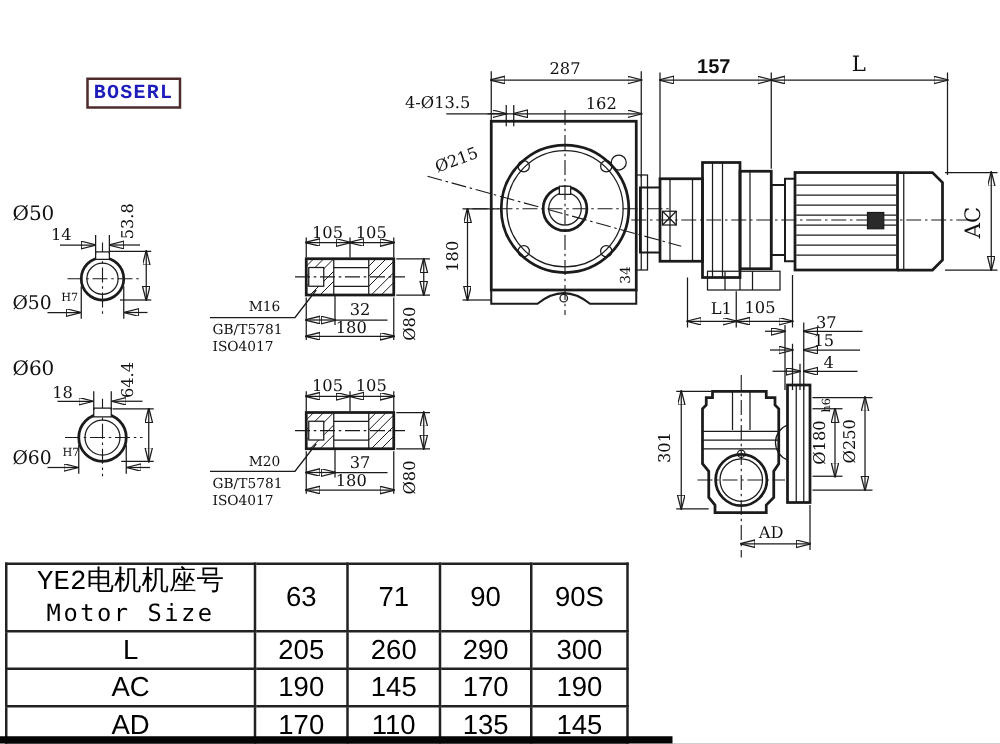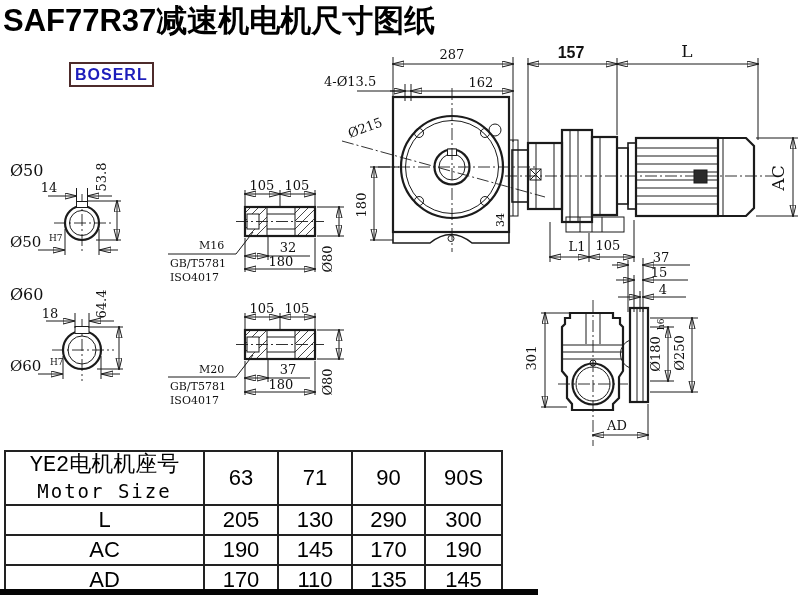--- a/index.html
+++ b/index.html
@@ -1,21 +1,21 @@
 <!DOCTYPE html>
 <html><head>
 <meta charset="utf-8">
 <style>
   html,body{margin:0;padding:0;background:#888;}
   .page{position:relative;width:800px;height:595px;background:#fff;overflow:hidden;
         font-family:"Liberation Sans",sans-serif;}
   .title{position:absolute;left:3px;top:0px;font-size:31px;font-weight:bold;color:#000;
          letter-spacing:0;white-space:nowrap;}
   .logo{position:absolute;left:69px;top:62px;border:2px solid #4d2b2b;background:#fff;
-        color:#1d1dbb;font-family:Liberation Sans, sans-serif;font-weight:bold;font-size:16px;
+        color:#1d1dbb;font-family:Liberation Mono, monospace;font-weight:bold;font-size:16px;
         line-height:21px;padding:0 4px;letter-spacing:1px;}
   svg{position:absolute;left:0;top:0;}
   svg line,svg path,svg rect,svg circle,svg polyline{stroke:#1b1b1b;fill:none;}
   .o{stroke-width:2.2;}
   .o15{stroke-width:1.6;}
   .t{stroke-width:1;}
   .c{stroke-width:0.9;stroke-dasharray:12 3 2 3;}
   .hz{stroke-width:0.8;}
   text{fill:#111;stroke:none;font-family:"DejaVu Serif",serif;font-size:13px;}
   .big{font-size:16px;}
@@ -34,21 +34,20 @@
   .cn{display:block;font-family:Liberation Mono, monospace;}
   tr.hrow td{height:52px;}
   tr.drow td{height:28px;}
   .blackbar{position:absolute;left:0;top:589px;width:538px;height:6px;background:#050505;}
 </style>
 </head>
 <body>
 
 <div class="page">
 
-  <div class="title">SAF77R37减速机电机尺寸图纸</div>
   <div class="logo">BOSERL</div>
 
   <svg width="800" height="595" viewBox="0 0 800 595">
     <defs>
       <marker id="ae" markerWidth="12" markerHeight="8" refX="11" refY="3" orient="auto" markerUnits="userSpaceOnUse">
         <path d="M0,0 L12,3 L0,6 Z" fill="#1b1b1b" stroke="none"></path>
       </marker>
       <marker id="as" markerWidth="12" markerHeight="8" refX="11" refY="3" orient="auto-start-reverse" markerUnits="userSpaceOnUse">
         <path d="M0,0 L12,3 L0,6 Z" fill="#1b1b1b" stroke="none"></path>
       </marker>
@@ -341,21 +340,21 @@
         <span class="en">Motor Size</span>
       </td>
       <td>63</td>
       <td>71</td>
       <td>90</td>
       <td>90S</td>
     </tr>
     <tr class="drow">
       <td>L</td>
       <td>205</td>
-      <td>130</td>
+      <td>260</td>
       <td>290</td>
       <td>300</td>
     </tr>
     <tr class="drow">
       <td>AC</td>
       <td>190</td>
       <td>145</td>
       <td>170</td>
       <td>190</td>
     </tr>

